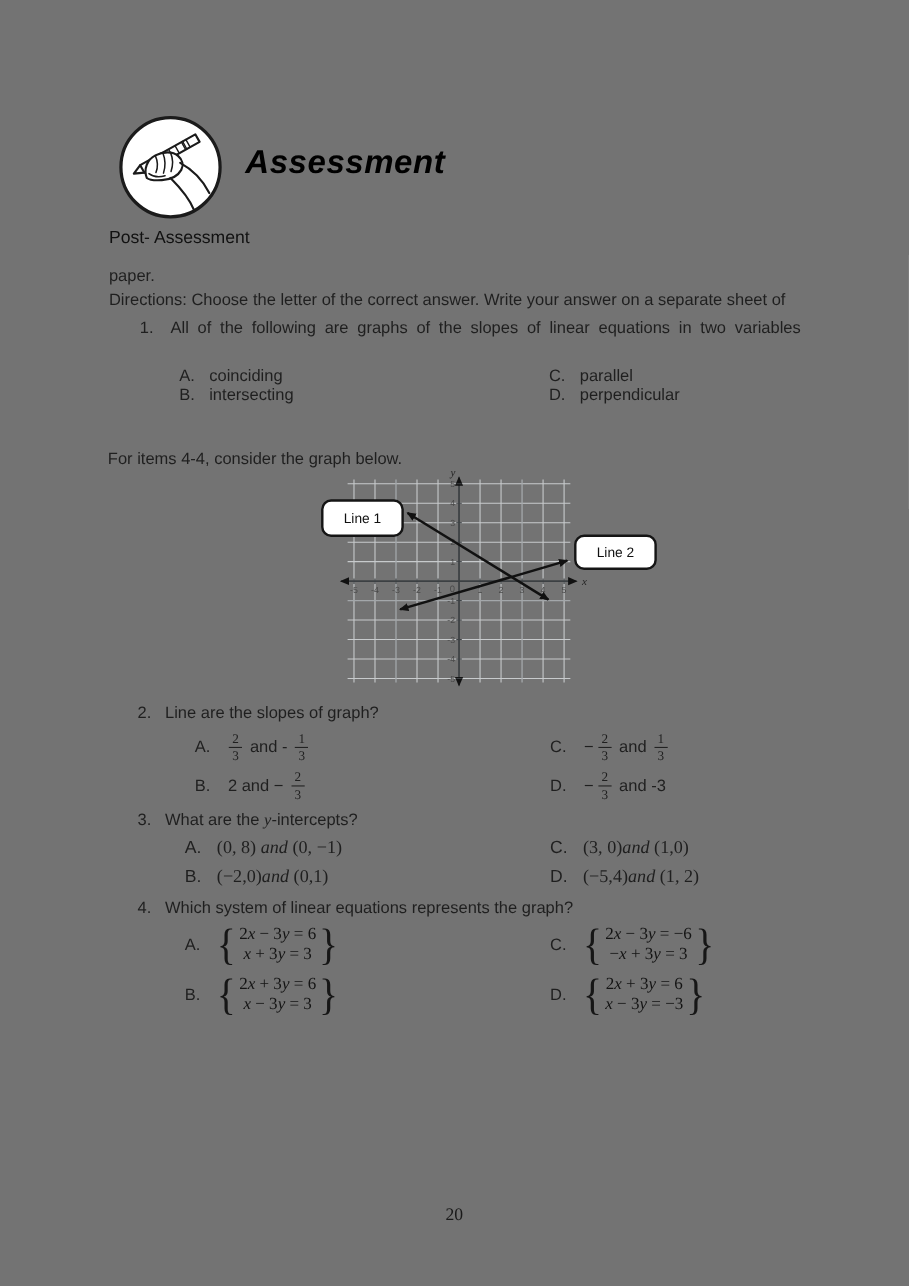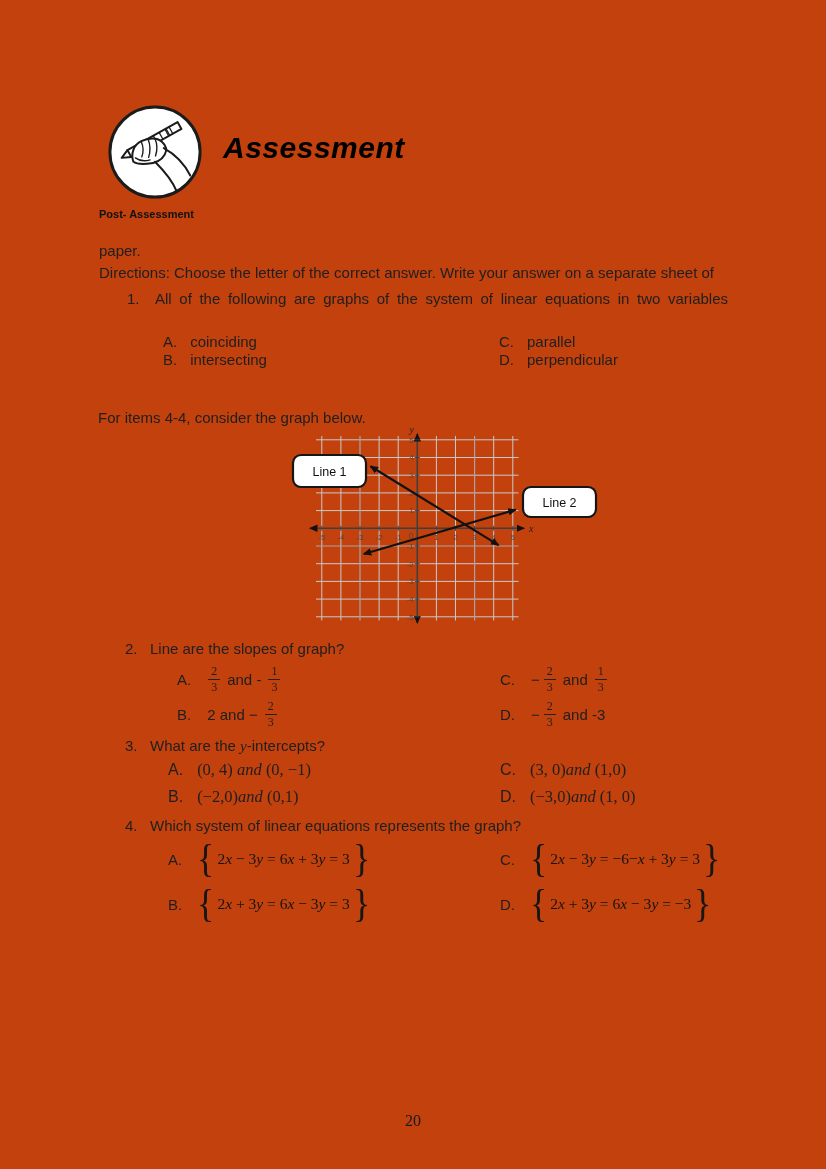--- a/index.html
+++ b/index.html
@@ -1,21 +1,21 @@
 <!DOCTYPE html>
 <html><head>
 <meta charset="utf-8">
 <style>
   html,body{margin:0;padding:0;background:#888;}
-  .page{position:relative;width:826px;height:1169px;background:#c2410c;margin:0 auto;
+  .page{position:relative;width:826px;height:1169px;background:#737373;margin:0 auto;
         font-family:"Liberation Sans",sans-serif;color:#1f1f1f;overflow:hidden;}
   .abs{position:absolute;}
   
   .title{left:223px;top:131px;font-size:30px;font-weight:bold;font-style:italic;color:#000;letter-spacing:.5px;}
-  .heading{left:99px;top:208px;font-size:11px;font-weight:bold;color:#111;}
+  .heading{left:99px;top:208px;font-size:16px;font-weight:normal;color:#111;}
   .directions{left:99px;top:240px;width:630px;font-size:15px;line-height:22px;}
   
   .qnum{font-size:15px;}
   .qtext{font-size:15px;}
   .just{text-align:justify;text-align-last:justify;}
   .opt{position:absolute;display:flex;align-items:center;gap:13px;font-size:15px;}
   .opt .letter{white-space:pre;}
   .mrow{display:flex;align-items:center;font-size:15px;}
   .mtext{margin:0 3px;white-space:pre;}
   .frac{display:inline-block;vertical-align:-0.5em;text-align:center;
@@ -23,26 +23,26 @@
   .frac .fn{display:block;border-bottom:1px solid #222;padding:0 3px 1px;}
   .frac .fd{display:block;padding-top:1px;}
   .q3row{position:absolute;display:flex;align-items:baseline;gap:14px;}
   .q3row .mathstr{font-family:"Liberation Serif",serif;font-size:16.5px;white-space:pre;}
   .q3row .conj{font-style:italic;}
   .var-serif{font-family:"Liberation Serif",serif;font-style:italic;}
   .q4row{position:absolute;display:flex;align-items:center;gap:14px;height:46px;}
   .sys{display:flex;align-items:center;}
   .brace{font-family:"Liberation Serif",serif;font-size:40px;font-weight:400;line-height:40px;
          transform:scaleX(.9);color:#161616;}
-  .eqs{display:flex;flex-direction:row;align-items:center;margin:12px 2px;}
+  .eqs{display:flex;flex-direction:column;align-items:center;margin:12px 2px;}
   .eq{font-family:"Liberation Serif",serif;font-size:15.5px;line-height:18px;white-space:pre;color:#141414;}
   .eq i{font-style:italic;}
   
   .pagenum{left:0;top:1096px;width:826px;text-align:center;font-family:"Liberation Serif",serif;
-           font-size:16px;color:#1a1a1a;margin-top:16px;}
+           font-size:16px;color:#1a1a1a;}
   .watermark{left:0;top:1118px;width:826px;text-align:center;font-size:20px;color:#d7d7d7;letter-spacing:1px;}
 </style>
 </head>
 <body>
 
 <div class="page">
 
   <svg class="abs" style="left:106px;top:103px;" width="98" height="98" viewBox="0 0 100 100">
     <circle cx="50" cy="50" r="46" fill="#ffffff" stroke="#1b1b1b" stroke-width="3"></circle>
     <g stroke="#1b1b1b" stroke-width="2" fill="#ffffff" stroke-linejoin="round" stroke-linecap="round">
@@ -74,21 +74,21 @@
 
   <div class="abs heading">Post- Assessment</div>
 
   <div class="abs directions">
     <div>paper.</div>
     <div>Directions: Choose the letter of the correct answer. Write your answer on a separate sheet of</div>
   </div>
 
   <div class="abs qnum" style="left:127px;top:290px;">1.</div>
   <div class="abs qtext" style="left:155px;top:290px;width:573px;line-height:18px;">
-    <div class="just">All of the following are graphs of the system of linear equations in two variables</div>
+    <div class="just">All of the following are graphs of the slopes of linear equations in two variables</div>
   </div>
   <div class="opt" style="left:163px;top:333px;">
     <span class="letter">A.</span>
     <span>coinciding</span>
   </div>
   <div class="opt" style="left:163px;top:351px;">
     <span class="letter">B.</span>
     <span>intersecting</span>
   </div>
   <div class="opt" style="left:499px;top:333px;">
@@ -257,33 +257,33 @@
     </span>
   </div>
 
   <div class="abs qnum" style="left:125px;top:737px;">3.</div>
   <div class="abs qtext" style="left:150px;top:737px;text-align:center;">
     <span>What are the </span><span class="var-serif">y</span><span>-intercepts?</span>
   </div>
 
   <div class="q3row" style="left:168px;top:760px;">
     <span class="letter">A.</span>
-    <span class="mathstr"><span>(0, 4) </span><span class="conj">and</span><span> (0, −1)</span></span>
+    <span class="mathstr"><span>(0, 8) </span><span class="conj">and</span><span> (0, −1)</span></span>
   </div>
   <div class="q3row" style="left:168px;top:787px;">
     <span class="letter">B.</span>
     <span class="mathstr"><span>(−2,0)</span><span class="conj">and</span><span> (0,1)</span></span>
   </div>
   <div class="q3row" style="left:500px;top:760px;">
     <span class="letter">C.</span>
     <span class="mathstr"><span>(3, 0)</span><span class="conj">and</span><span> (1,0)</span></span>
   </div>
   <div class="q3row" style="left:500px;top:787px;">
     <span class="letter">D.</span>
-    <span class="mathstr"><span>(−3,0)</span><span class="conj">and</span><span> (1, 0)</span></span>
+    <span class="mathstr"><span>(−5,4)</span><span class="conj">and</span><span> (1, 2)</span></span>
   </div>
 
   <div class="abs qnum" style="left:125px;top:817px;">4.</div>
   <div class="abs qtext" style="left:150px;top:817px;">Which system of linear equations represents the graph?</div>
 
   <div class="q4row" style="left:168px;top:836px;">
     <span class="letter" style="font-size:15px;">A.</span>
     <span class="sys">
       <span class="brace">{</span>
       <span class="eqs">

